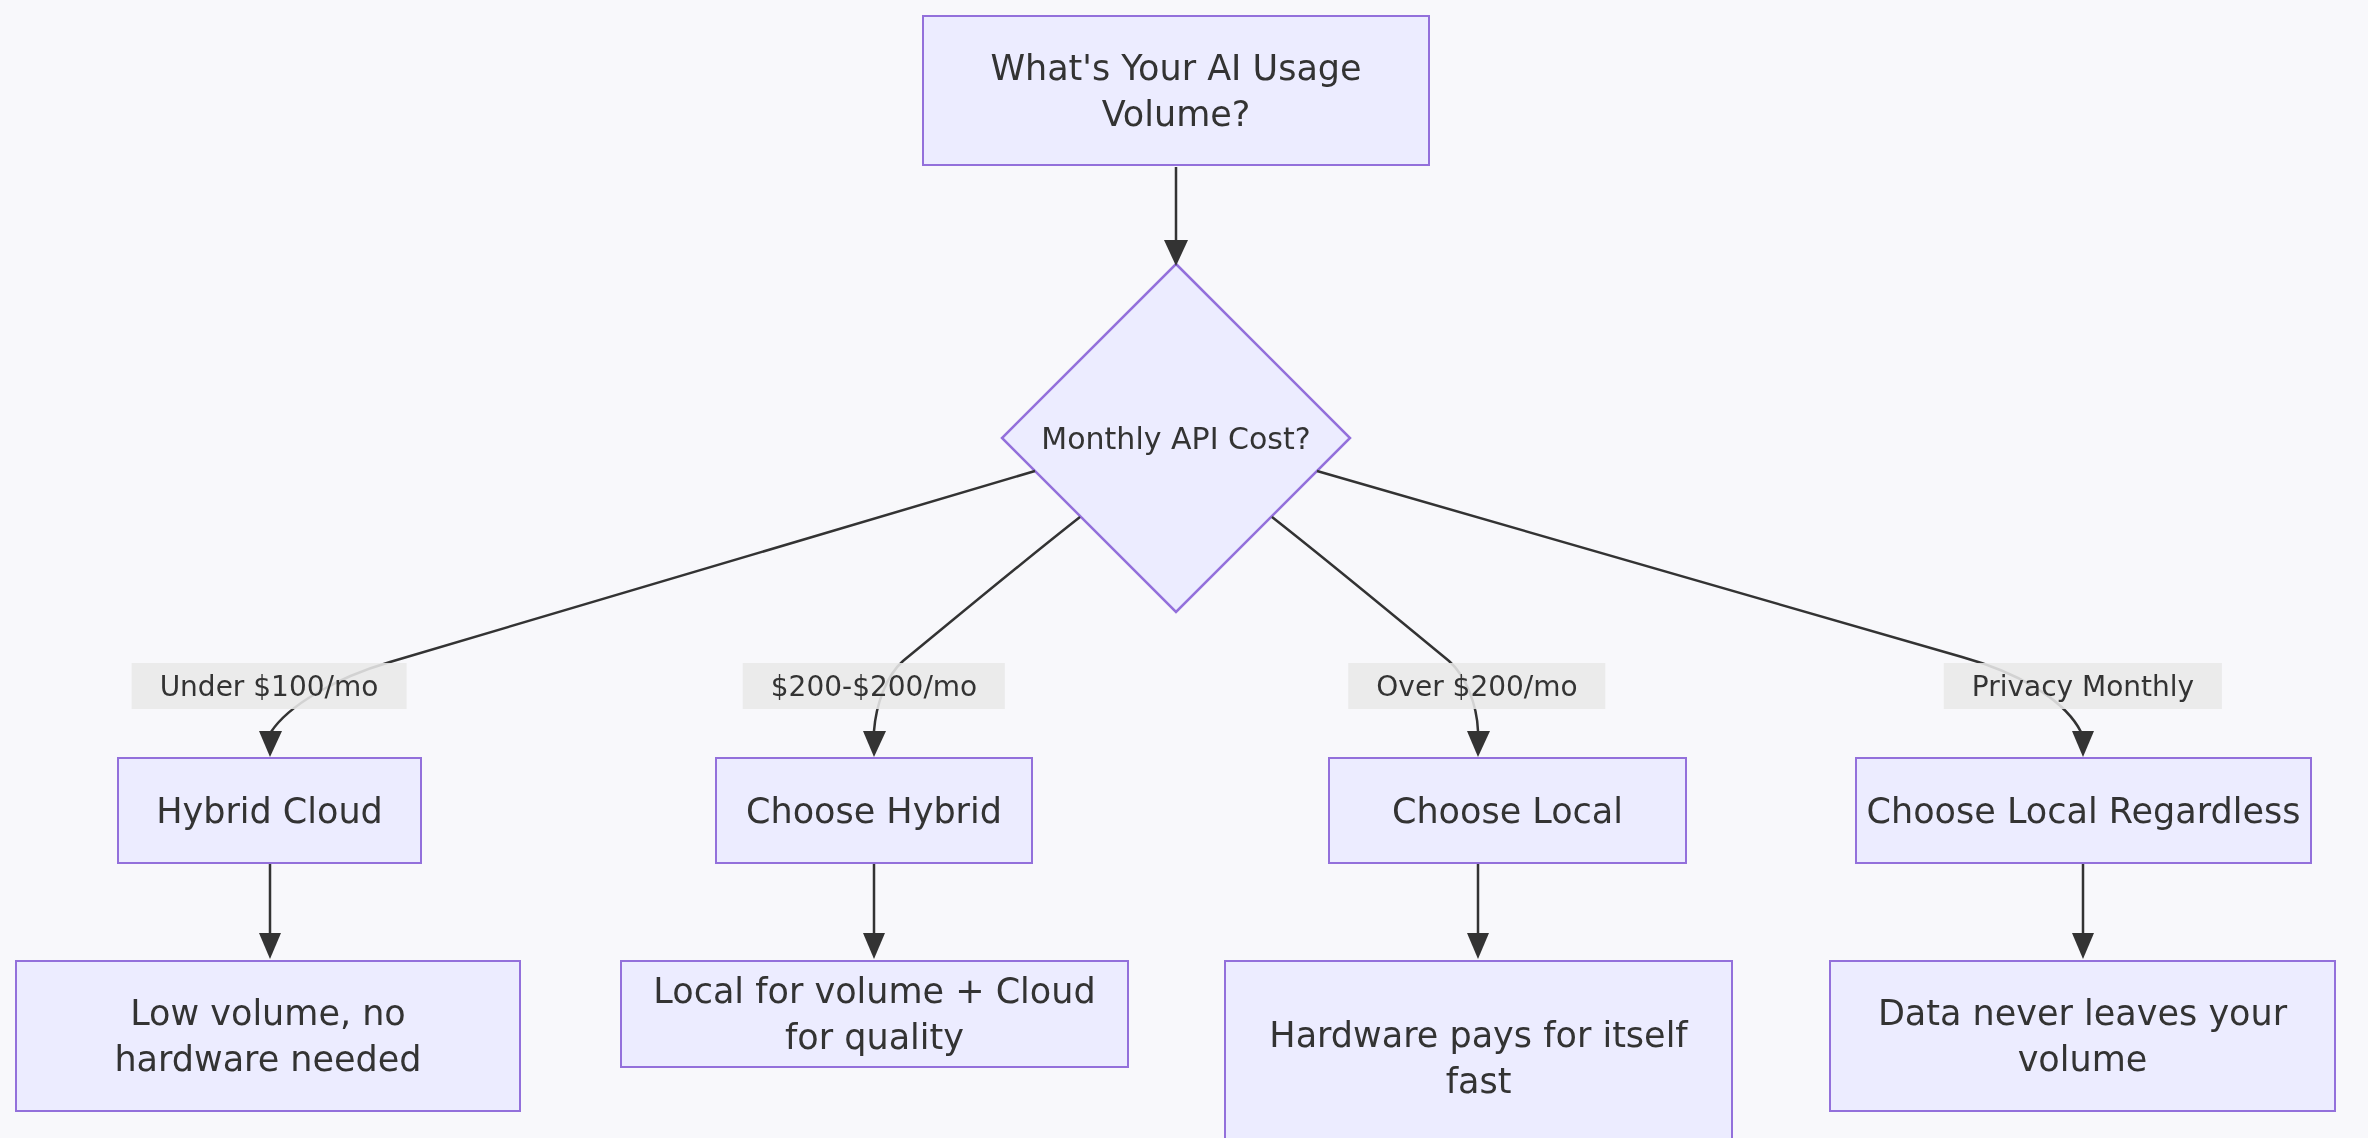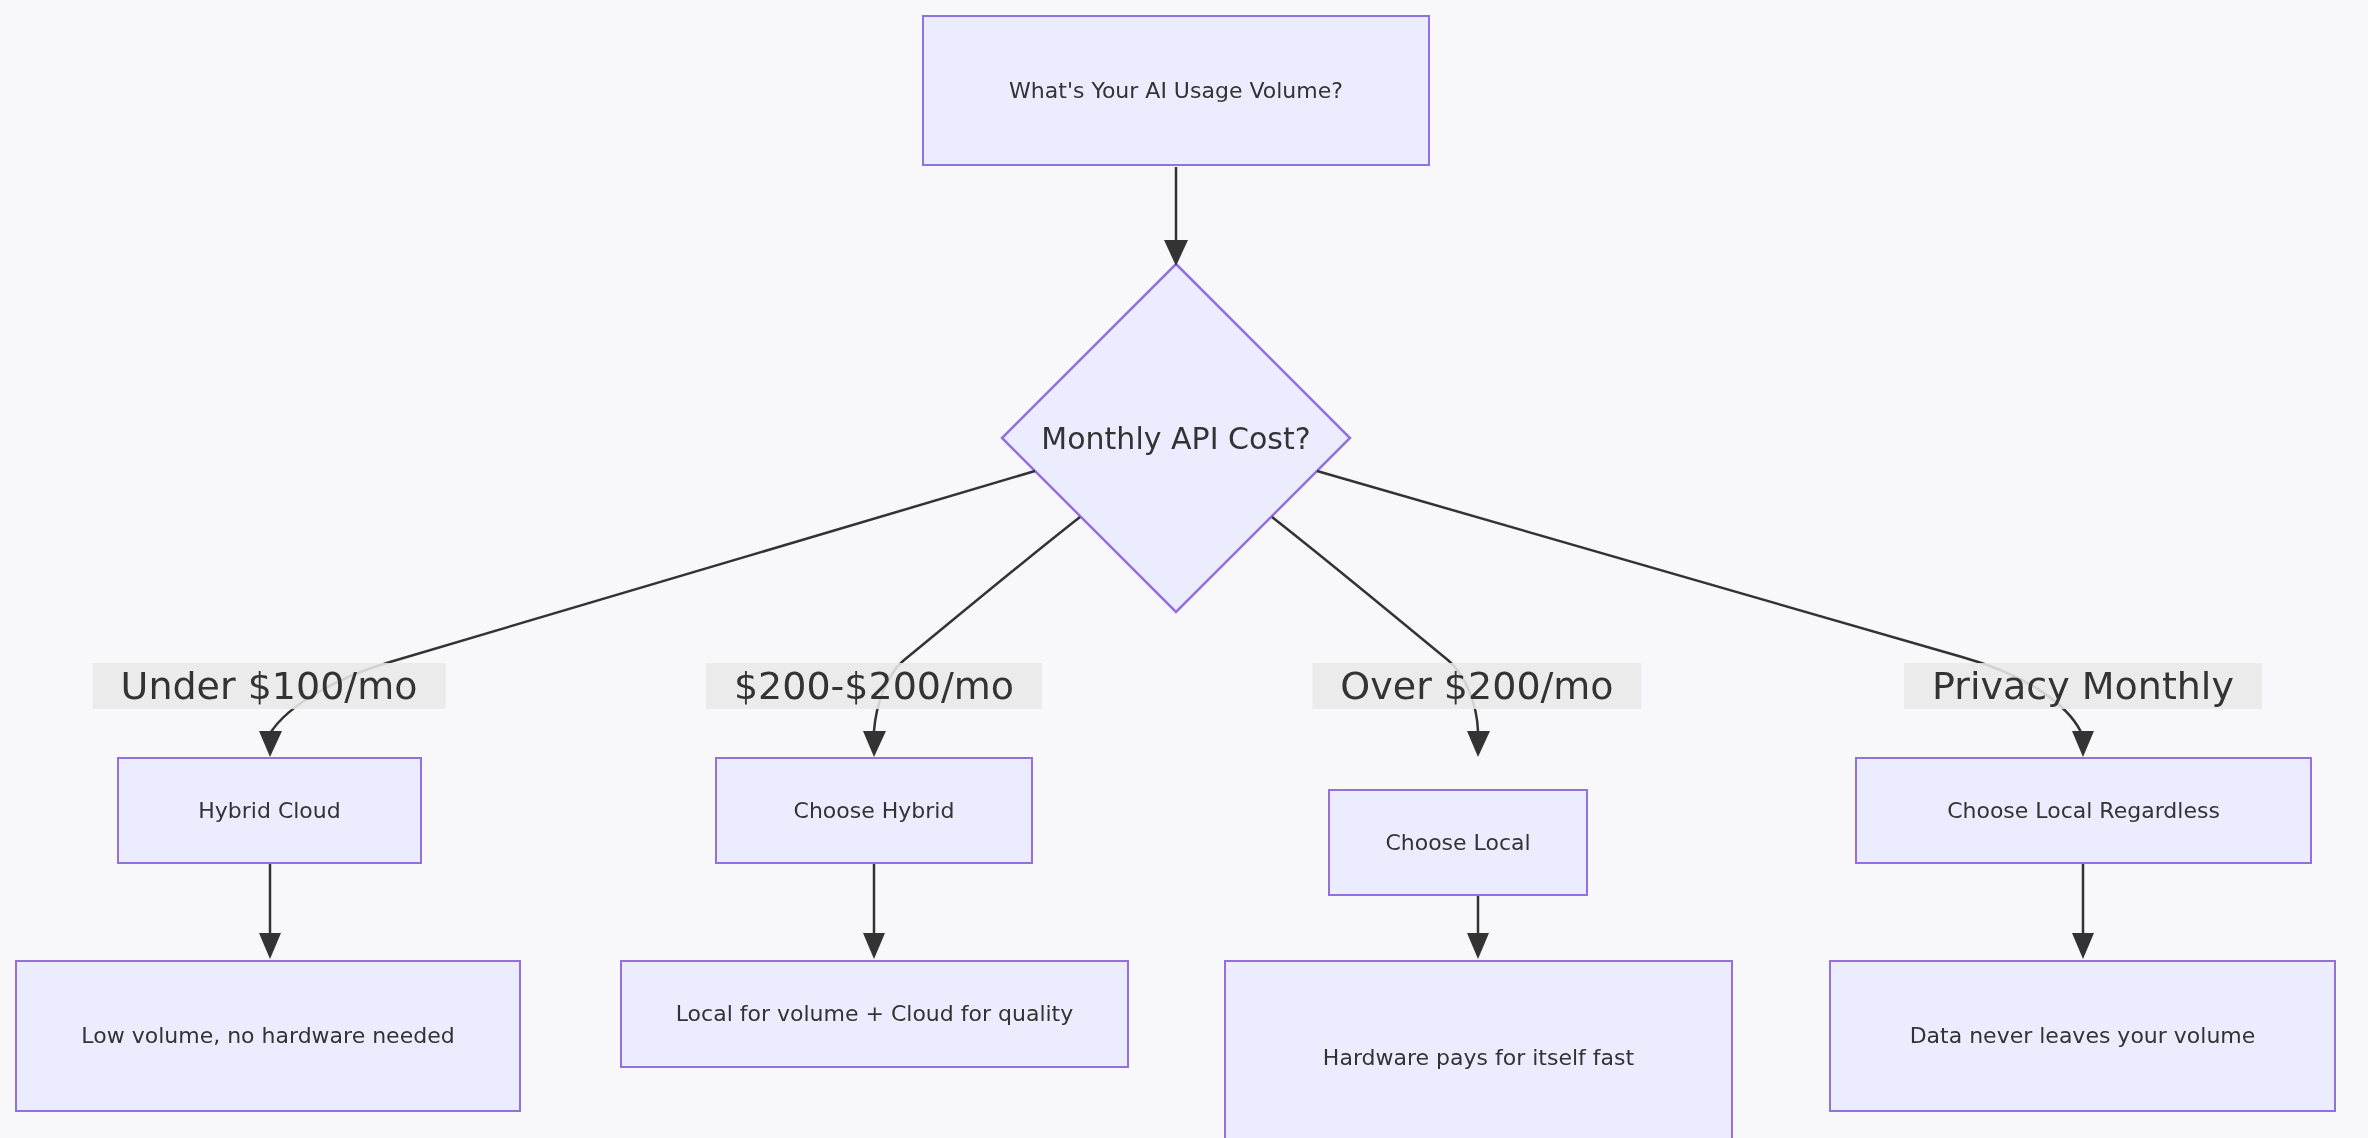--- a/index.html
+++ b/index.html
@@ -15,35 +15,35 @@
   .edge{stroke:#333333;stroke-width:2.5;fill:none;}
   .arrowhead{fill:#333333;stroke:none;}
   .shape{fill:#ECECFF;stroke:#9370DB;stroke-width:2.5;}
   .node{
     position:absolute;
     display:flex;align-items:center;justify-content:center;
     background:#ECECFF;
     border:2.5px solid #9370DB;
     box-sizing:border-box;
     text-align:center;
-    font-size:22px;line-height:46px;
+    font-size:35px;line-height:46px;
   }
   .node .txt{display:inline-block;}
   .diamond-label{
     position:absolute;left:976px;top:413px;width:400px;height:50px;
     display:flex;align-items:center;justify-content:center;
     font-size:30px;white-space:nowrap;text-align:center;
   }
   .edge-label{
     position:absolute;top:663px;height:46px;
     transform:translateX(-50%);
     display:flex;align-items:center;justify-content:center;
     background:rgba(232,232,232,0.88);
     padding:0 28px;
-    font-size:38px;white-space:nowrap;
+    font-size:28px;white-space:nowrap;
   }
 </style>
 </head>
 <body>
 
 <div id="canvas">
 
   <svg id="edges" viewBox="0 0 2368 1138" xmlns="http://www.w3.org/2000/svg">
 
     <polygon class="shape" points="1176,264 1350,438 1176,612 1002,438"></polygon>
@@ -86,21 +86,21 @@
   <div class="edge-label" style="left:874px">$200-$200/mo</div>
   <div class="edge-label" style="left:1477px">Over $200/mo</div>
   <div class="edge-label" style="left:2083px">Privacy Monthly</div>
 
   <div class="node" style="left:117px;top:757px;width:305px;height:107px">
     <span class="txt" style="white-space:nowrap">Hybrid Cloud</span>
   </div>
   <div class="node" style="left:715px;top:757px;width:318px;height:107px">
     <span class="txt" style="white-space:nowrap">Choose Hybrid</span>
   </div>
-  <div class="node" style="left:1328px;top:789px;width:260px;height:107px">
+  <div class="node" style="left:1328px;top:757px;width:359px;height:107px">
     <span class="txt" style="white-space:nowrap">Choose Local</span>
   </div>
   <div class="node" style="left:1855px;top:757px;width:457px;height:107px">
     <span class="txt" style="white-space:nowrap">Choose Local Regardless</span>
   </div>
 
   <div class="node" style="left:15px;top:960px;width:506px;height:152px">
     <span class="txt" style="max-width:450px">Low volume, no hardware needed</span>
   </div>
   <div class="node" style="left:620px;top:960px;width:509px;height:108px">

